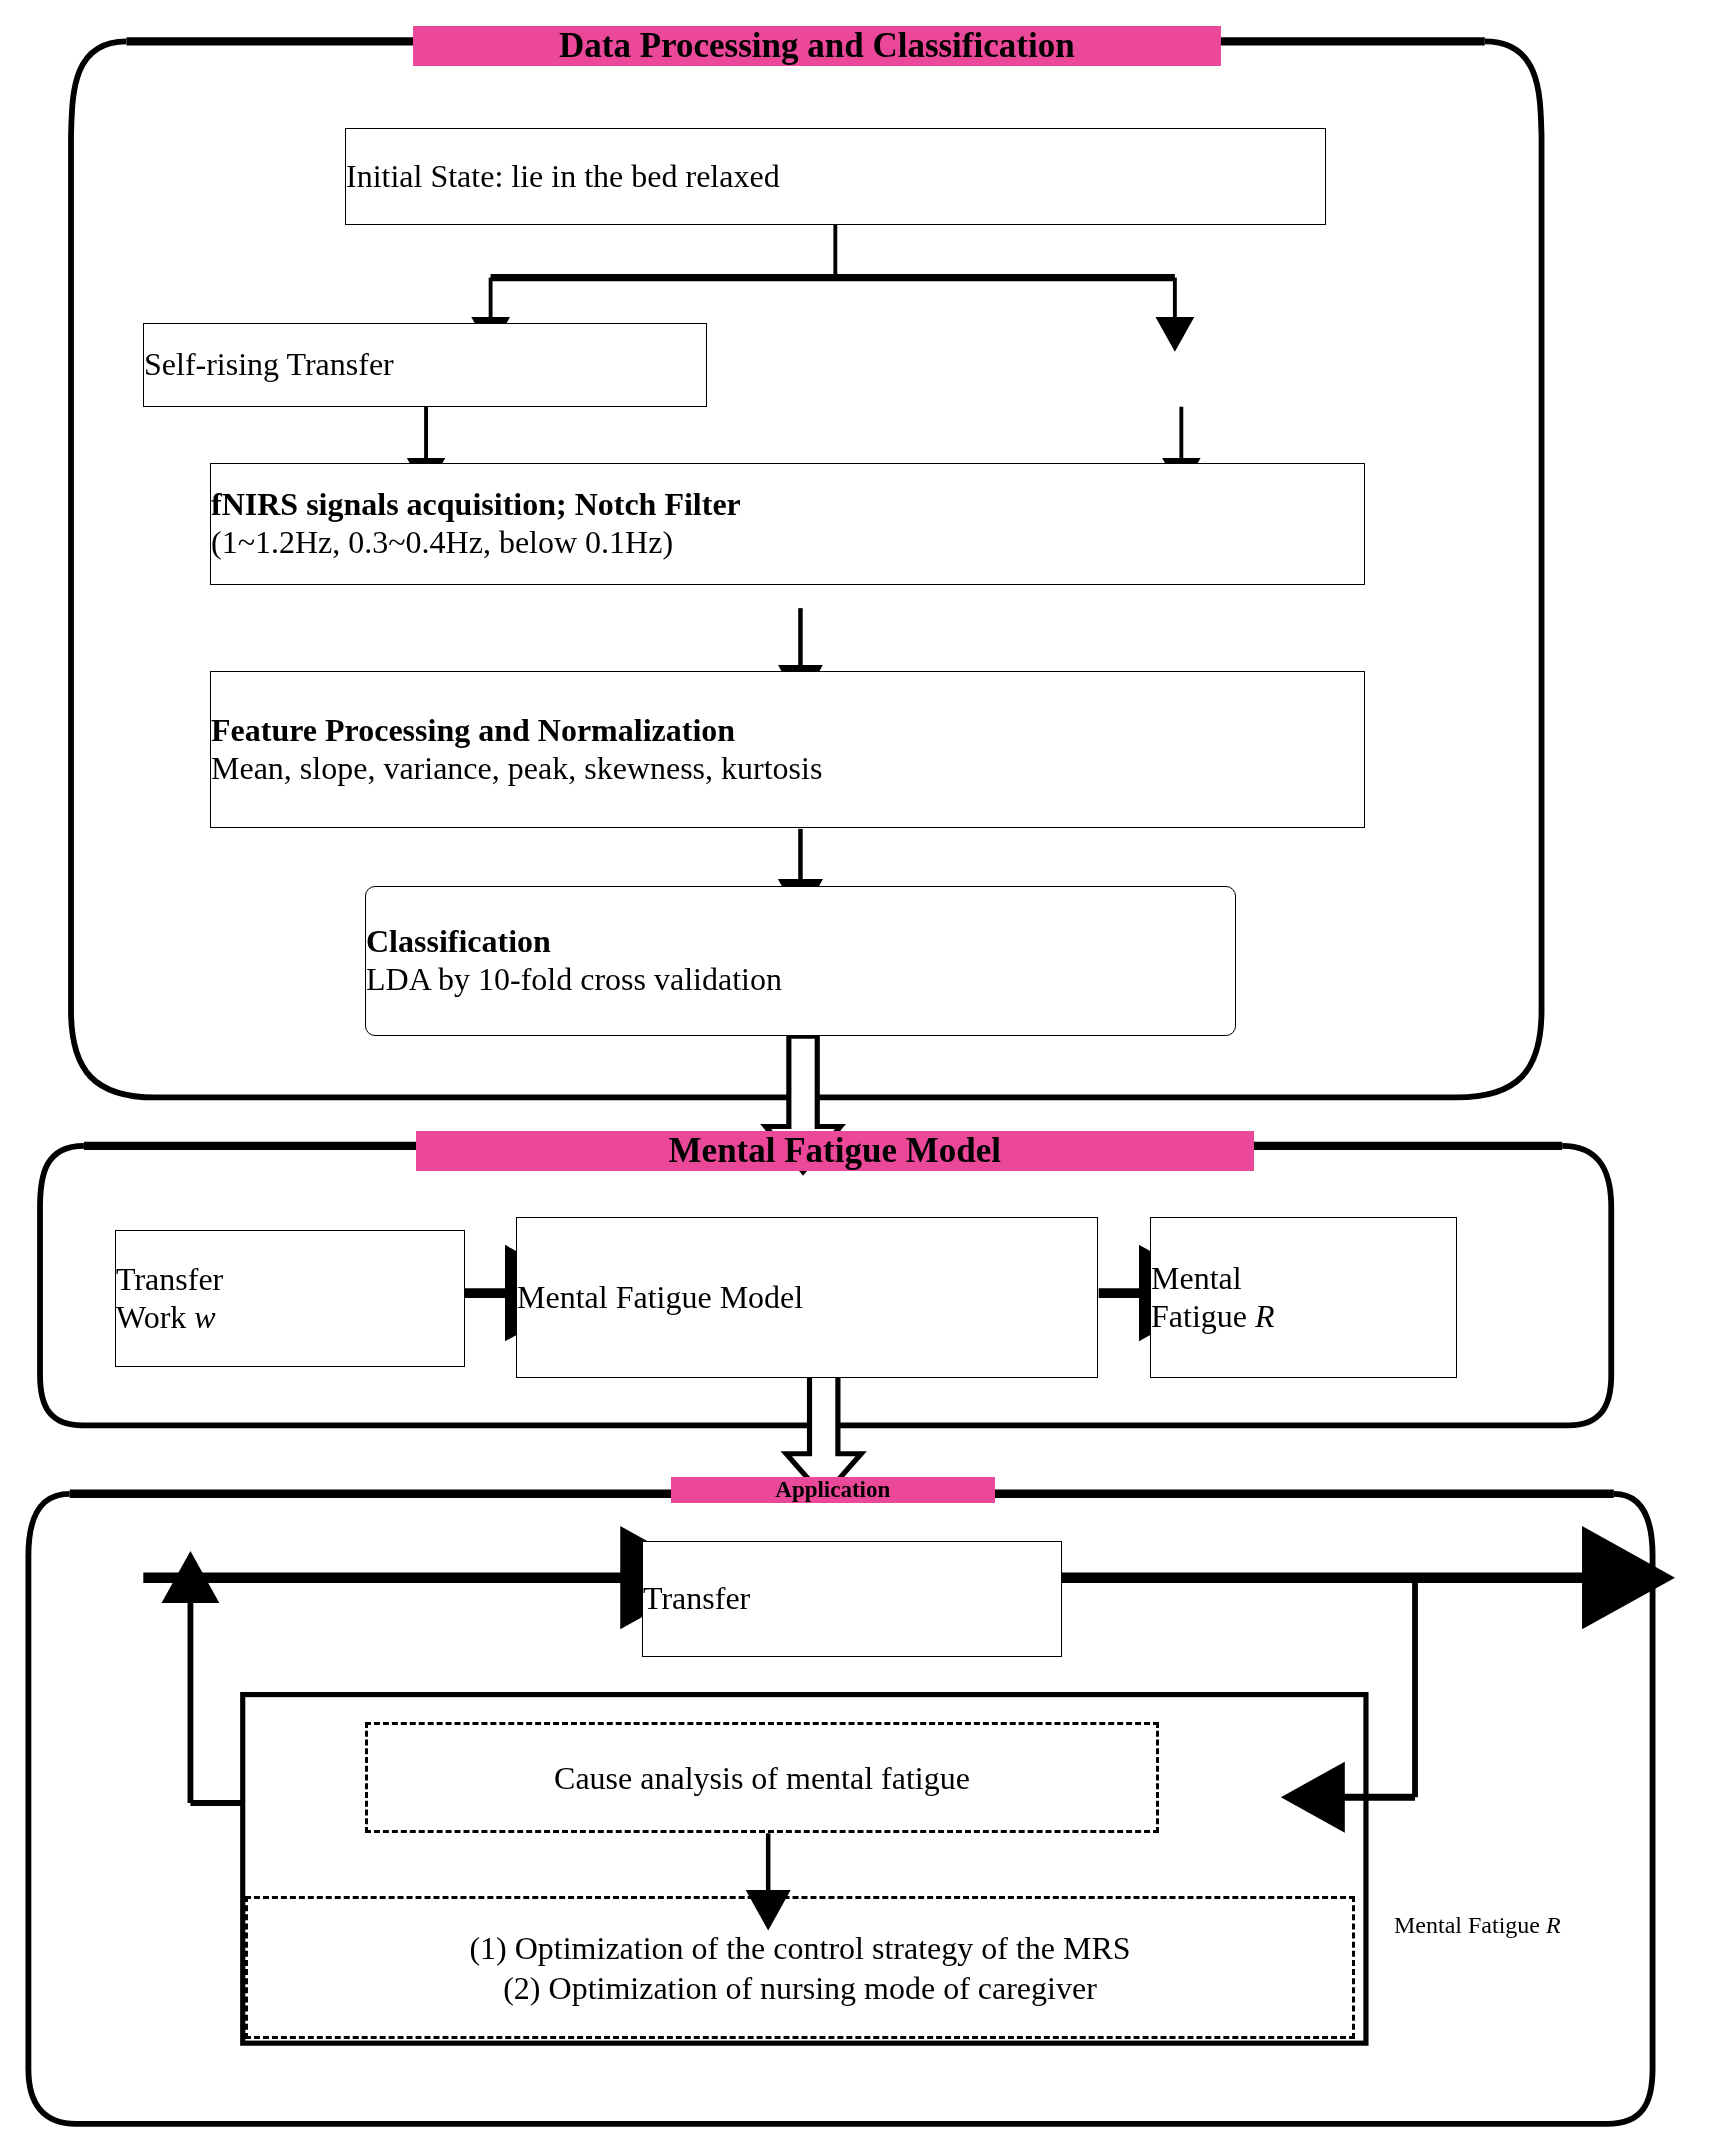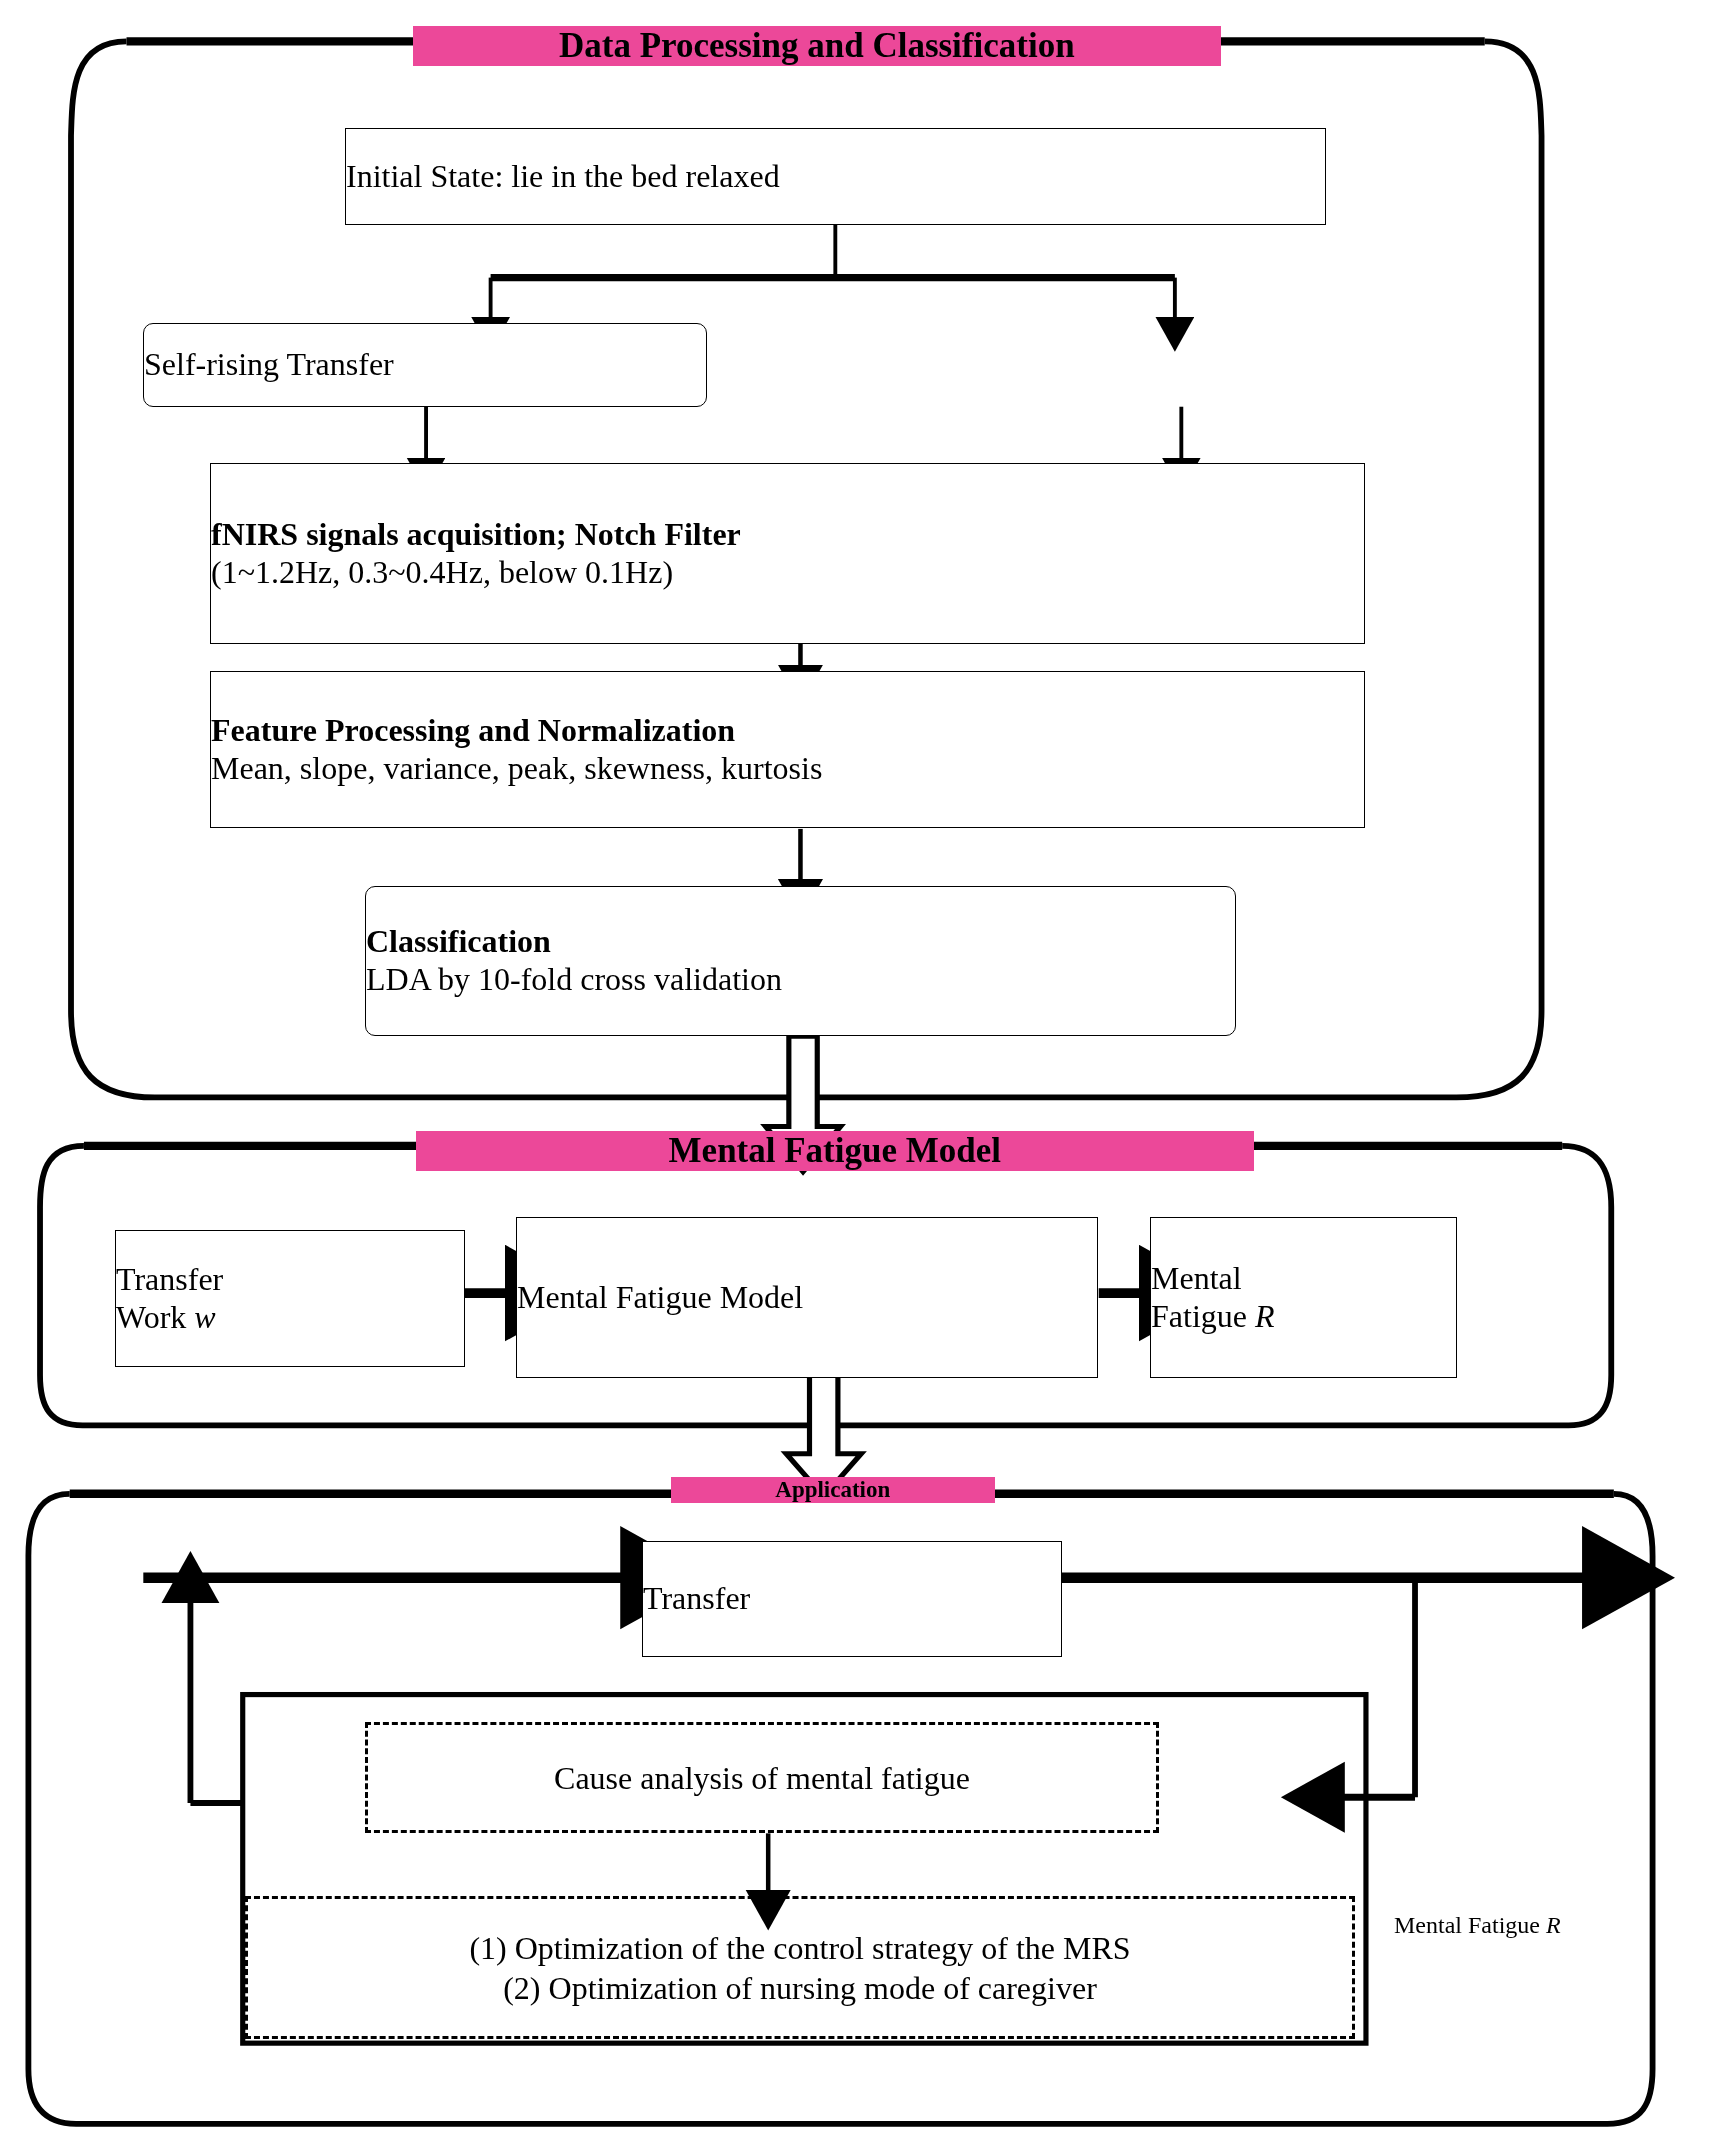--- a/index.html
+++ b/index.html
@@ -141,26 +141,26 @@
 
     <rect x="376" y="2625" width="1740" height="540" fill="none" stroke="#000" stroke-width="8"></rect>
   </svg>
 
   <div class="sectiontitle" style="left:413px; top:26px; width:787px; font-size:35px;">Data Processing and Classification</div>
 
   <div class="node" style="left:345px; top:128px; width:981px; height:97px; font-size:32px;">
     <span class="ln">Initial State: lie in the bed relaxed</span>
   </div>
 
-  <div class="node" style="left:143px; top:323px; width:564px; height:84px; font-size:32px;border-radius:10px;">
+  <div class="node" style="left:143px; top:323px; width:564px; height:84px; font-size:32px;">
     <span class="ln">Self-rising Transfer</span>
   </div>
 
 
-  <div class="node" style="left:210px; top:463px; width:1155px; height:181px; font-size:32px;">
+  <div class="node" style="left:210px; top:463px; width:1155px; height:122px; font-size:32px;">
     <span class="ln bold">fNIRS signals acquisition; Notch Filter</span>
     <span class="ln">(1~1.2Hz, 0.3~0.4Hz, below 0.1Hz)</span>
   </div>
 
   <div class="node" style="left:210px; top:671px; width:1155px; height:157px; font-size:32px;">
     <span class="ln bold">Feature Processing and Normalization</span>
     <span class="ln">Mean, slope, variance, peak, skewness, kurtosis</span>
   </div>
 
   <div class="node" style="left:365px; top:886px; width:871px; height:150px; font-size:32px;border-radius:10px;">

